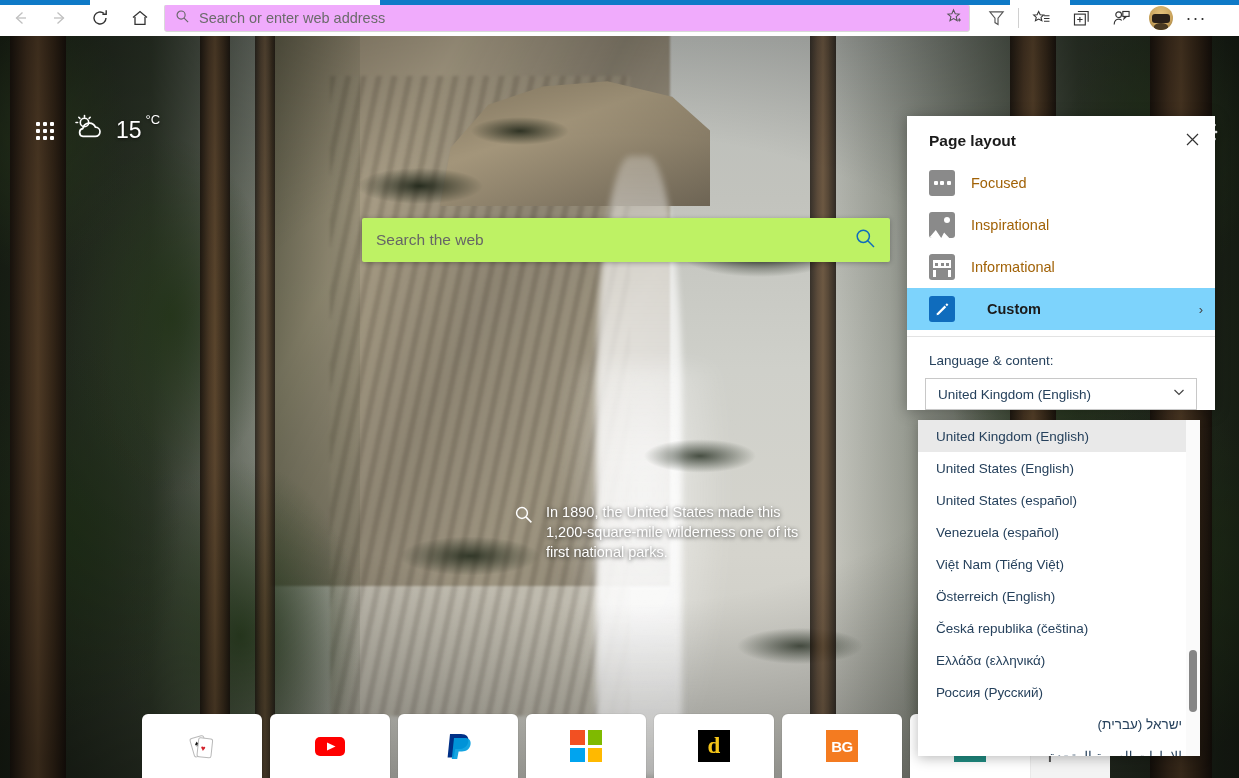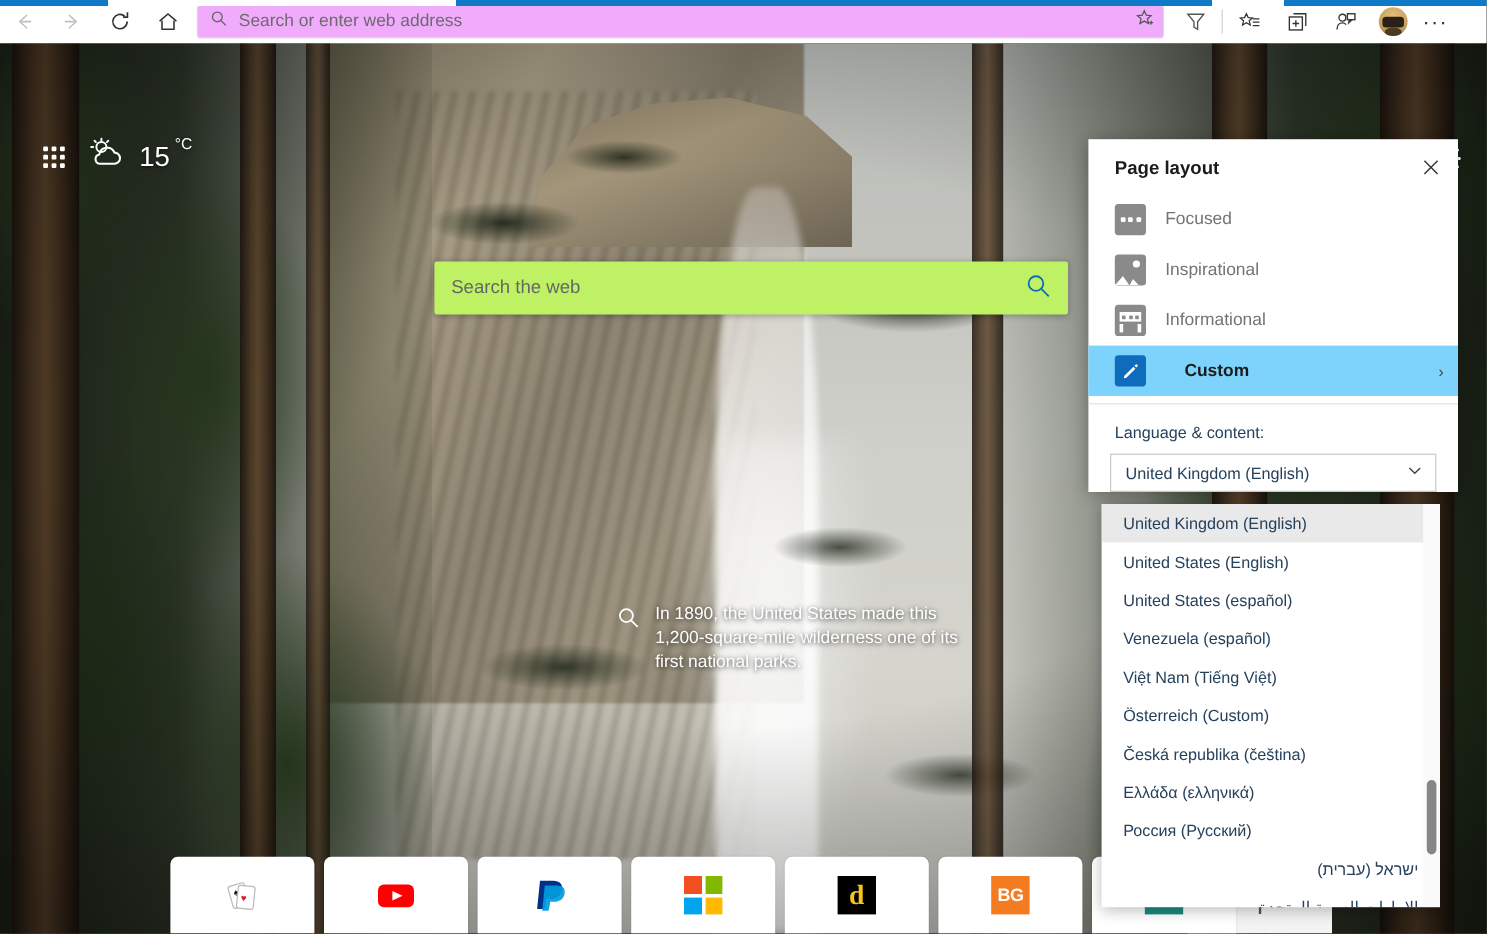--- a/index.html
+++ b/index.html
@@ -239,21 +239,21 @@
     position: absolute; right: 10px; top: 10px; width: 26px; height: 26px;
     display: flex; align-items: center; justify-content: center;
     color: #333; font-size: 15px; cursor: pointer;
   }
   .layout-list { margin-top: 12px; }
   .layout-item {
     display: flex; align-items: center; gap: 16px;
     padding: 8px 12px 8px 22px; cursor: pointer; position: relative;
   }
   .layout-item.selected { background: #7dd3fc; gap: 32px; }
-  .layout-item .lbl { font-size: 14.5px; color: #737373; }
+  .layout-item .lbl { font-size: 14.5px; color: #a16207; }
   .layout-item.selected .lbl { color: #1b1b1b; font-weight: bold; }
   .layout-item .chev-r { margin-left: auto; color: #444; font-size: 13px; }
   .li-icon { width: 26px; height: 26px; flex: 0 0 auto; border-radius: 3px; }
   .li-focused { background: #8a8a8a; display: flex; align-items: center;
     justify-content: center; gap: 2.5px; }
   .li-focused i { width: 4px; height: 4px; background: #fff; border-radius: 1px; display:block; }
   .li-inspirational { background: #8a8a8a; position: relative; overflow: hidden; }
   .li-inspirational .sun { position: absolute; right: 5px; top: 5px; width: 6px;
     height: 6px; background: #fff; border-radius: 50%; }
   .li-inspirational .mtn { position: absolute; left: 0; bottom: 0; width: 100%;
@@ -586,21 +586,21 @@
     </div>
   </div>
 
   <div class="dropdown">
     <div class="dd-inner">
       <div class="dd-item hl">United Kingdom (English)</div>
       <div class="dd-item">United States (English)</div>
       <div class="dd-item">United States (español)</div>
       <div class="dd-item">Venezuela (español)</div>
       <div class="dd-item">Việt Nam (Tiếng Việt)</div>
-      <div class="dd-item">Österreich (Custom)</div>
+      <div class="dd-item">Österreich (English)</div>
       <div class="dd-item">Česká republika (čeština)</div>
       <div class="dd-item">Ελλάδα (ελληνικά)</div>
       <div class="dd-item">Россия (Русский)</div>
       <div class="dd-item rtl">ישראל (עברית)</div>
       <div class="dd-item rtl">الإمارات العربية المتحدة</div>
     </div>
     <div class="dd-scroll">
       <div class="dd-thumb"></div>
     </div>
   </div>

